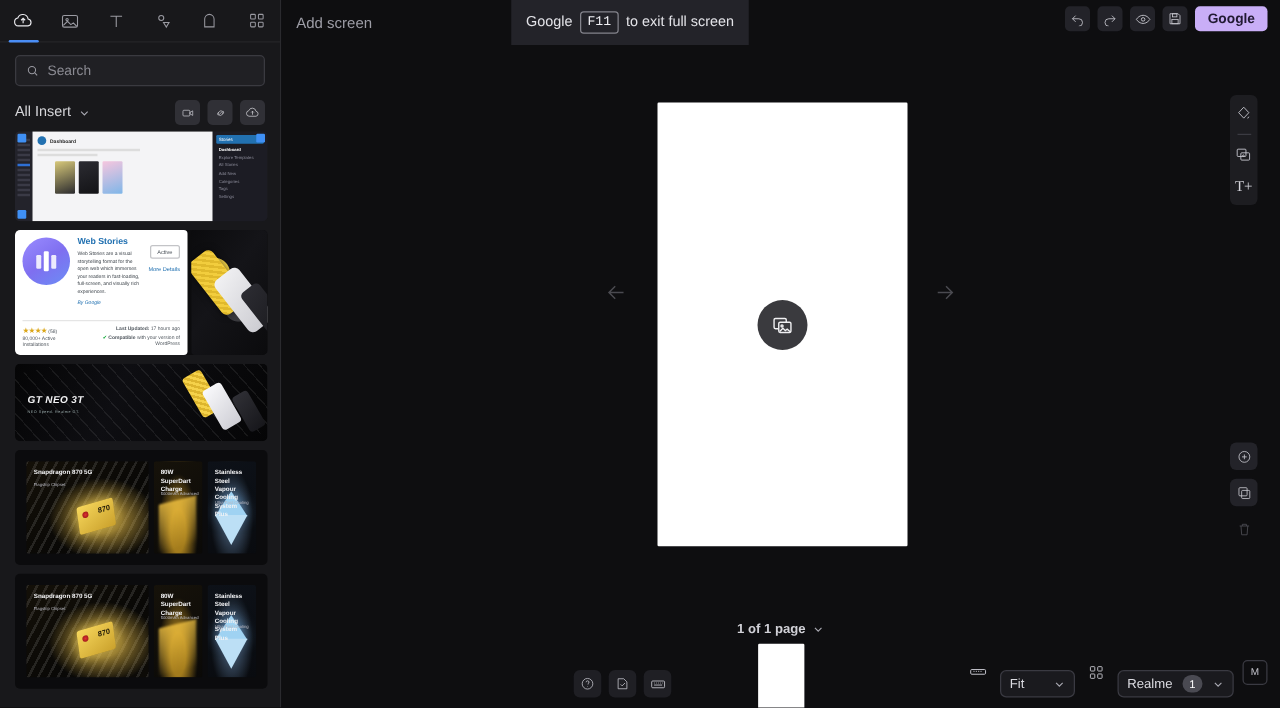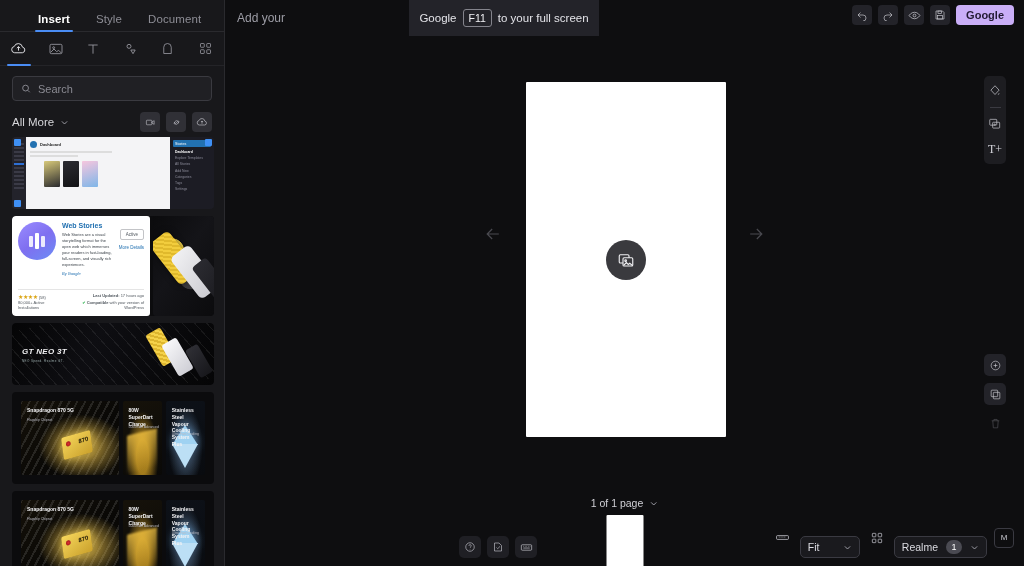--- a/index.html
+++ b/index.html
@@ -266,21 +266,21 @@
     margin-left: 12px; font-size: 12px; color: #9d9da6; cursor: text;
   }
   .fullscreen-toast {
     position: absolute; left: 184px; top: 0;
     width: 190px; height: 36px; background: #232329;
     display: flex; align-items: center; justify-content: center; gap: 6px;
     font-size: 11.5px; color: #e3e3e8;
   }
   .key-box {
     border: 1px solid #84848c; border-radius: 3px;
-    padding: 1px 5px; font-size: 10.5px; color: #f0f0f4; line-height: 14px;
+    padding: 1px 5px; font-size: 10.5px; color: #f0f0f4; line-height: 14px; font-family: Liberation Mono, monospace;
   }
   .topright {
     position: absolute; right: 10px; top: 5px;
     display: flex; align-items: center; gap: 6px;
   }
   .tr-btn {
     width: 20px; height: 20px; border-radius: 4px; background: #232329;
     display: flex; align-items: center; justify-content: center; cursor: pointer;
   }
   .tr-btn svg { stroke: #cfcfd6; fill: none; stroke-width: 1.3; }
@@ -338,21 +338,21 @@
   .rt2-btn svg { stroke: #c6c6cd; fill: none; stroke-width: 1.25; }
   .rt2-btn.dim { background: transparent; }
   .rt2-btn.dim svg { stroke: #4e4e55; }
 
   
   .bottombar { position: absolute; left: 0; right: 0; bottom: 0; height: 78px; }
   .pager {
     position: absolute; left: 50%; transform: translateX(-50%); top: 9px;
     display: flex; align-items: center; gap: 6px; cursor: pointer;
   }
-  .pager span { font-size: 10.5px; color: #d0d0d6; }
+  .pager span { font-size: 10.5px; color: #d0d0d6; font-weight: bold; }
   .page-thumb {
     position: absolute; left: 50%; transform: translateX(-50%); top: 27px;
     width: 37px; height: 61px; background: #fff; border-radius: 1px;
     cursor: pointer;
   }
   .bl-btns { position: absolute; left: 234px; bottom: 8px; display: flex; gap: 6px; }
   .bl-btn {
     width: 22px; height: 22px; border-radius: 5px; background: #1f1f24;
     display: flex; align-items: center; justify-content: center; cursor: pointer;
   }
@@ -383,25 +383,20 @@
     font-size: 8px; color: #c8c8d0; cursor: pointer;
   }
 </style>
 </head>
 <body>
 
 <div class="app">
 
   <aside class="sidebar">
 
-    <div class="tabs">
-      <div class="tab active">Insert</div>
-      <div class="tab">Style</div>
-      <div class="tab">Document</div>
-    </div>
 
     <div class="icon-row">
       <div class="icon-cell active">
         <svg width="17" height="17" viewBox="0 0 24 24">
             <path d="M6.5 18A4.5 4.5 0 0 1 6 9.1a6 6 0 0 1 11.6 1A4 4 0 0 1 17.5 18H6.5z"></path>
             <path d="M12 15V9.5M9.7 11.6 12 9.3l2.3 2.3"></path>
           </svg>
       </div>
       <div class="icon-cell">
         <svg width="16" height="16" viewBox="0 0 24 24">
@@ -441,21 +436,21 @@
         <svg width="11" height="11" viewBox="0 0 24 24" style="stroke:#9a9aa2;fill:none;stroke-width:2">
           <circle cx="11" cy="11" r="7"></circle>
             <path d="m16.5 16.5 4.5 4.5"></path>
         </svg>
         <input type="text" placeholder="Search" style="">
       </div>
     </div>
 
     <div class="filter-row">
       <div class="filter-left">
-        <span>All More</span>
+        <span>All Insert</span>
         <svg width="9" height="9" viewBox="0 0 24 24" style="stroke:#a9a9b2;fill:none;stroke-width:2.4">
           <path d="m5 9 7 7 7-7"></path>
         </svg>
       </div>
       <div class="filter-btns">
         <div class="sq-btn">
           <svg width="11" height="11" viewBox="0 0 24 24">
               <rect x="3" y="7" width="12" height="10" rx="1.6"></rect>
               <path d="m15 11 5-3v8l-5-3z"></path>
             </svg>
@@ -618,26 +613,26 @@
           </div>
         </div>
       </div>
 
     </div>
   </aside>
 
   <section class="main">
 
     <div class="topbar">
-      <div class="add-title">Add your</div>
+      <div class="add-title">Add screen</div>
 
       <div class="fullscreen-toast">
         <span>Google</span>
         <span class="key-box">F11</span>
-        <span>to your full screen</span>
+        <span>to exit full screen</span>
       </div>
 
       <div class="topright">
         <div class="tr-btn">
           <svg width="12" height="12" viewBox="0 0 24 24">
               <path d="M9 7 4 12l5 5"></path>
               <path d="M4 12h10a6 6 0 0 1 0 12"></path>
             </svg>
         </div>
         <div class="tr-btn">

